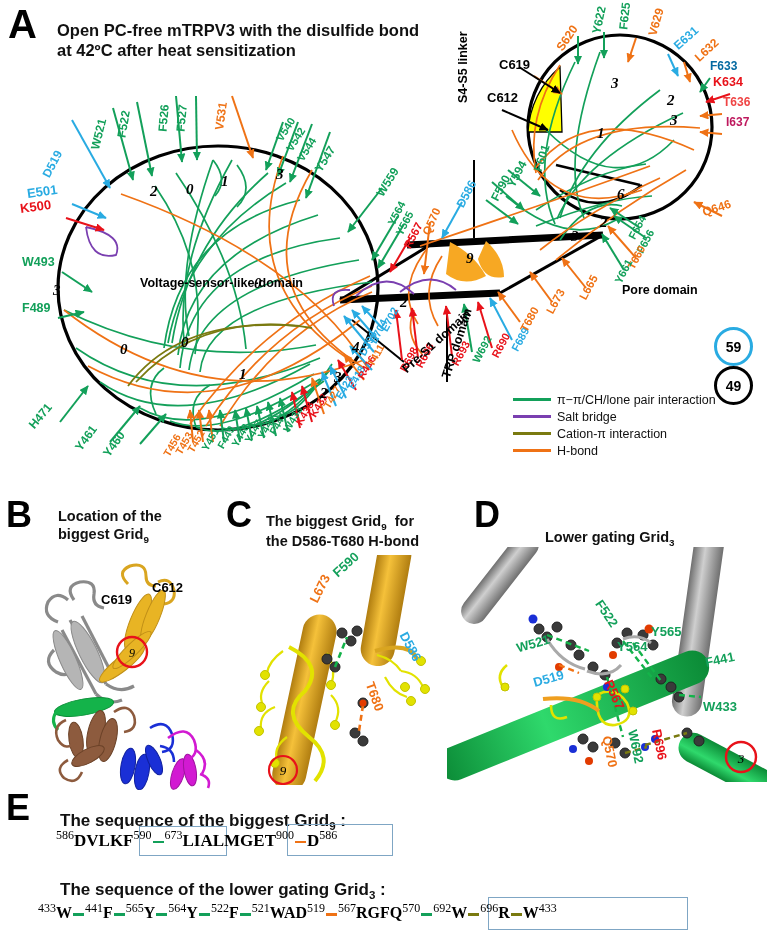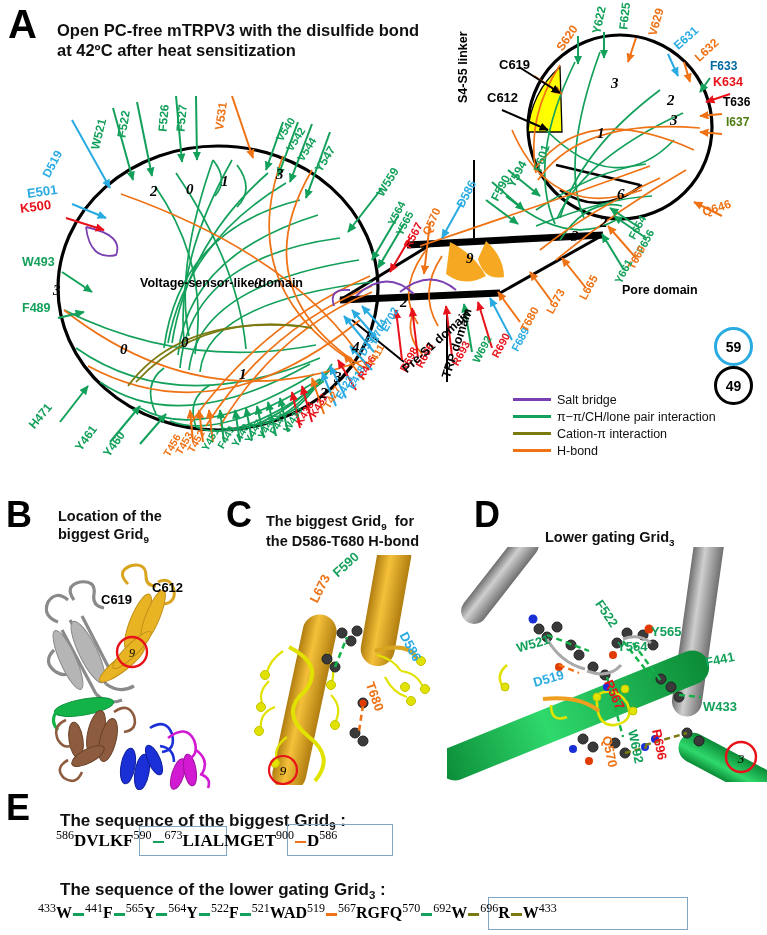--- a/index.html
+++ b/index.html
@@ -287,22 +287,22 @@
 <div class="lbl" style="left:487px;top:91px;color:#000;font-size:13px;">C612</div>
 <div class="lbl" style="left:499px;top:58px;color:#000;font-size:13px;">C619</div>
 <div class="lbl" style="left:553px;top:32px;color:#ef7215;font-size:12px;transform:rotate(-56deg);">S620</div>
 <div class="lbl" style="left:585px;top:14px;color:#13a05a;font-size:12px;transform:rotate(-78deg);">Y622</div>
 <div class="lbl" style="left:611px;top:10px;color:#13a05a;font-size:12px;transform:rotate(-84deg);">F625</div>
 <div class="lbl" style="left:642px;top:16px;color:#ef7215;font-size:12px;transform:rotate(-74deg);">V629</div>
 <div class="lbl" style="left:672px;top:32px;color:#29abe2;font-size:12px;transform:rotate(-42deg);">E631</div>
 <div class="lbl" style="left:693px;top:44px;color:#ef7215;font-size:12px;transform:rotate(-42deg);">L632</div>
 <div class="lbl" style="left:710px;top:60px;color:#0369a1;font-size:12px;">F633</div>
 <div class="lbl" style="left:713px;top:76px;color:#e8121a;font-size:12.5px;">K634</div>
-<div class="lbl" style="left:723px;top:96px;color:#000000;font-size:12px;">T636</div>
-<div class="lbl" style="left:726px;top:116px;color:#4d7c0f;font-size:12px;">I637</div>
+<div class="lbl" style="left:723px;top:96px;color:#ef4444;font-size:12px;">T636</div>
+<div class="lbl" style="left:726px;top:116px;color:#be185d;font-size:12px;">I637</div>
 <div class="lbl" style="left:702px;top:202px;color:#ef7215;font-size:12px;transform:rotate(-18deg);">Q646</div>
 <div class="lbl" style="left:625px;top:222px;color:#13a05a;font-size:11px;transform:rotate(-62deg);">F654</div>
 <div class="lbl" style="left:633px;top:236px;color:#13a05a;font-size:11px;transform:rotate(-62deg);">F656</div>
 <div class="lbl" style="left:624px;top:252px;color:#ef7215;font-size:11px;transform:rotate(-62deg);">T660</div>
 <div class="lbl" style="left:611px;top:266px;color:#13a05a;font-size:11px;transform:rotate(-62deg);">Y661</div>
 <div class="lbl" style="left:576px;top:282px;color:#ef7215;font-size:11.5px;transform:rotate(-62deg);">L665</div>
 <div class="lbl" style="left:543px;top:296px;color:#ef7215;font-size:11.5px;transform:rotate(-62deg);">L673</div>
 <div class="lbl" style="left:517px;top:314px;color:#ef7215;font-size:11.5px;transform:rotate(-62deg);">T680</div>
 
 <div class="lbl" style="left:140px;top:277px;color:#000;font-size:12.5px;">Voltage-sensor-like-domain</div>
@@ -328,26 +328,26 @@
 <div class="italic-num" style="left:597px;top:125px;font-size:15px;">1</div>
 <div class="italic-num" style="left:667px;top:92px;font-size:15px;">2</div>
 <div class="italic-num" style="left:670px;top:112px;font-size:15px;">3</div>
 <div class="italic-num" style="left:617px;top:186px;font-size:15px;">6</div>
 <div class="italic-num" style="left:466px;top:250px;font-size:15px;">9</div>
 <div class="italic-num" style="left:571px;top:228px;font-size:15px;">3</div>
 <div class="italic-num" style="left:600px;top:214px;font-size:15px;">2</div>
 
 <div style="position:absolute;left:513px;top:391px;">
   <div class="legend-row">
+    <span class="legend-line" style="background:#13a05a;"></span>
+    <span class="legend-text">π−π/CH/lone pair interaction</span>
+  </div>
+  <div class="legend-row">
     <span class="legend-line" style="background:#7a3fb0;"></span>
     <span class="legend-text">Salt bridge</span>
-  </div>
-  <div class="legend-row">
-    <span class="legend-line" style="background:#13a05a;"></span>
-    <span class="legend-text">π−π/CH/lone pair interaction</span>
   </div>
   <div class="legend-row">
     <span class="legend-line" style="background:#7a7a10;"></span>
     <span class="legend-text">Cation-π interaction</span>
   </div>
   <div class="legend-row">
     <span class="legend-line" style="background:#ef7215;"></span>
     <span class="legend-text">H-bond</span>
   </div>
 </div>

